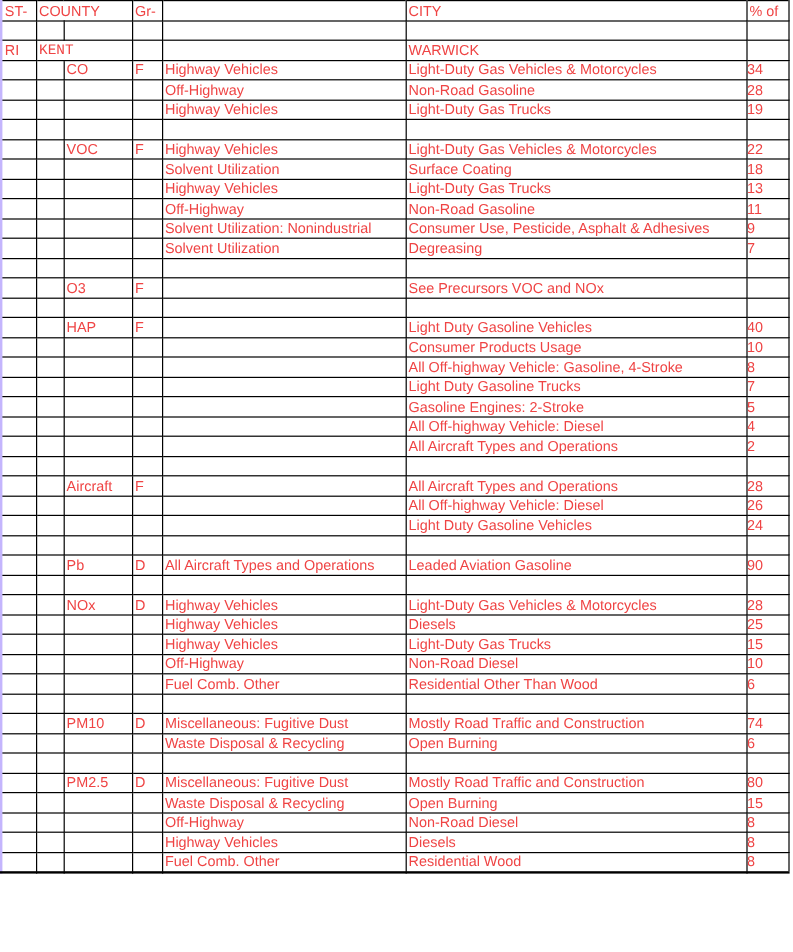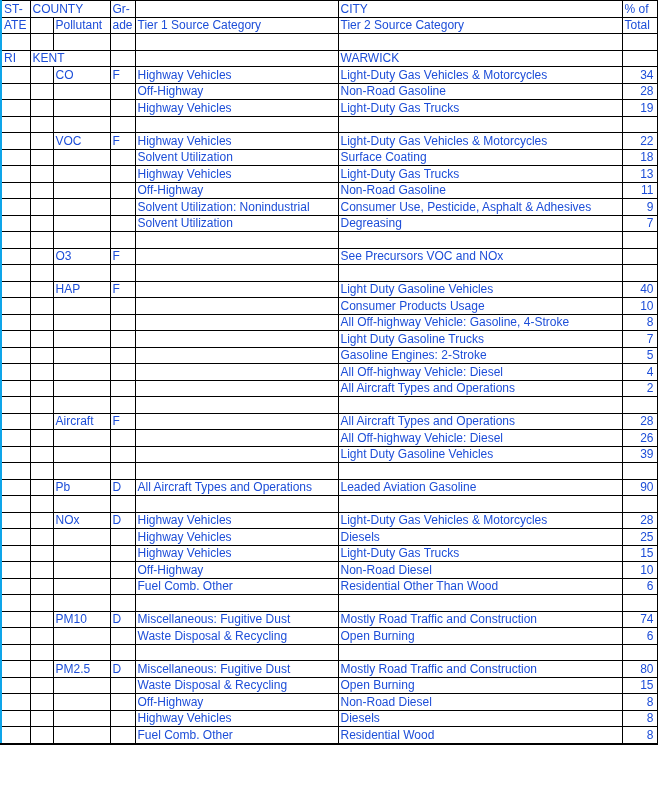--- a/index.html
+++ b/index.html
@@ -3,45 +3,45 @@
 <meta charset="utf-8">
 <style>
   html, body { margin: 0; padding: 0; background: #ffffff; }
   body { width: 661px; height: 793px; overflow: hidden; position: relative; }
   #sheet {
     position: absolute; left: 0; top: 0;
     border-collapse: collapse;
     table-layout: fixed;
     font-family: "Liberation Sans", sans-serif;
     font-size: 12px;
-    color: #1d4ed8;
-    border-left: 2px solid #0ea5e9;
+    color: #ef4444;
+    border-left: 2px solid #c4b5fd;
     border-bottom: 2px solid #000;
     border-top: 1px solid #000;
   }
   #sheet td {
     border-right: 1px solid #000;
     border-bottom: 1px solid #000;
     padding: 0 0 0 2px;
     height: 15.5px;
     line-height: 15px;
     white-space: nowrap;
     overflow: hidden;
     vertical-align: bottom;
   }
-  #sheet td.num { text-align: right; padding: 0 3px 0 0; }
+  #sheet td.num { text-align: left; padding: 0 3px 0 0; }
   #sheet tr.blank td { border-bottom: 1px solid #000; }
   col.c-state { width: 29px; }
   col.c-county { width: 23px; }
   col.c-pollutant { width: 57px; }
   col.c-grade { width: 25px; }
   col.c-tier1 { width: 203px; }
   col.c-tier2 { width: 284px; }
   col.c-pct { width: 35px; }
-  .wide-county { overflow: visible !important; }
+  .wide-county { overflow: visible !important; font-family: Liberation Mono, monospace; }
 </style>
 </head>
 <body>
 
 <table id="sheet">
   <colgroup>
     <col class="c-state">
       <col class="c-county">
       <col class="c-pollutant">
       <col class="c-grade">
@@ -51,29 +51,20 @@
   </colgroup>
   <tbody id="sheet-body">
     <tr>
       <td>ST-</td>
       <td colspan="2">COUNTY</td>
       <td>Gr-</td>
       <td></td>
       <td>CITY</td>
       <td>% of</td>
     </tr>
-    <tr>
-      <td>ATE</td>
-      <td></td>
-      <td>Pollutant</td>
-      <td>ade</td>
-      <td>Tier 1 Source Category</td>
-      <td>Tier 2 Source Category</td>
-      <td>Total</td>
-    </tr>
     <tr class="blank">
       <td></td>
         <td></td>
         <td></td>
         <td></td>
         <td></td>
         <td></td>
         <td></td>
     </tr>
     <tr>
@@ -291,21 +282,21 @@
         <td>All Off-highway Vehicle: Diesel</td>
         <td class="num">26</td>
       </tr>
       <tr>
         <td></td>
         <td></td>
         <td></td>
         <td></td>
         <td></td>
         <td>Light Duty Gasoline Vehicles</td>
-        <td class="num">39</td>
+        <td class="num">24</td>
       </tr>
       <tr class="blank">
         <td></td>
         <td></td>
         <td></td>
         <td></td>
         <td></td>
         <td></td>
         <td></td>
       </tr>

